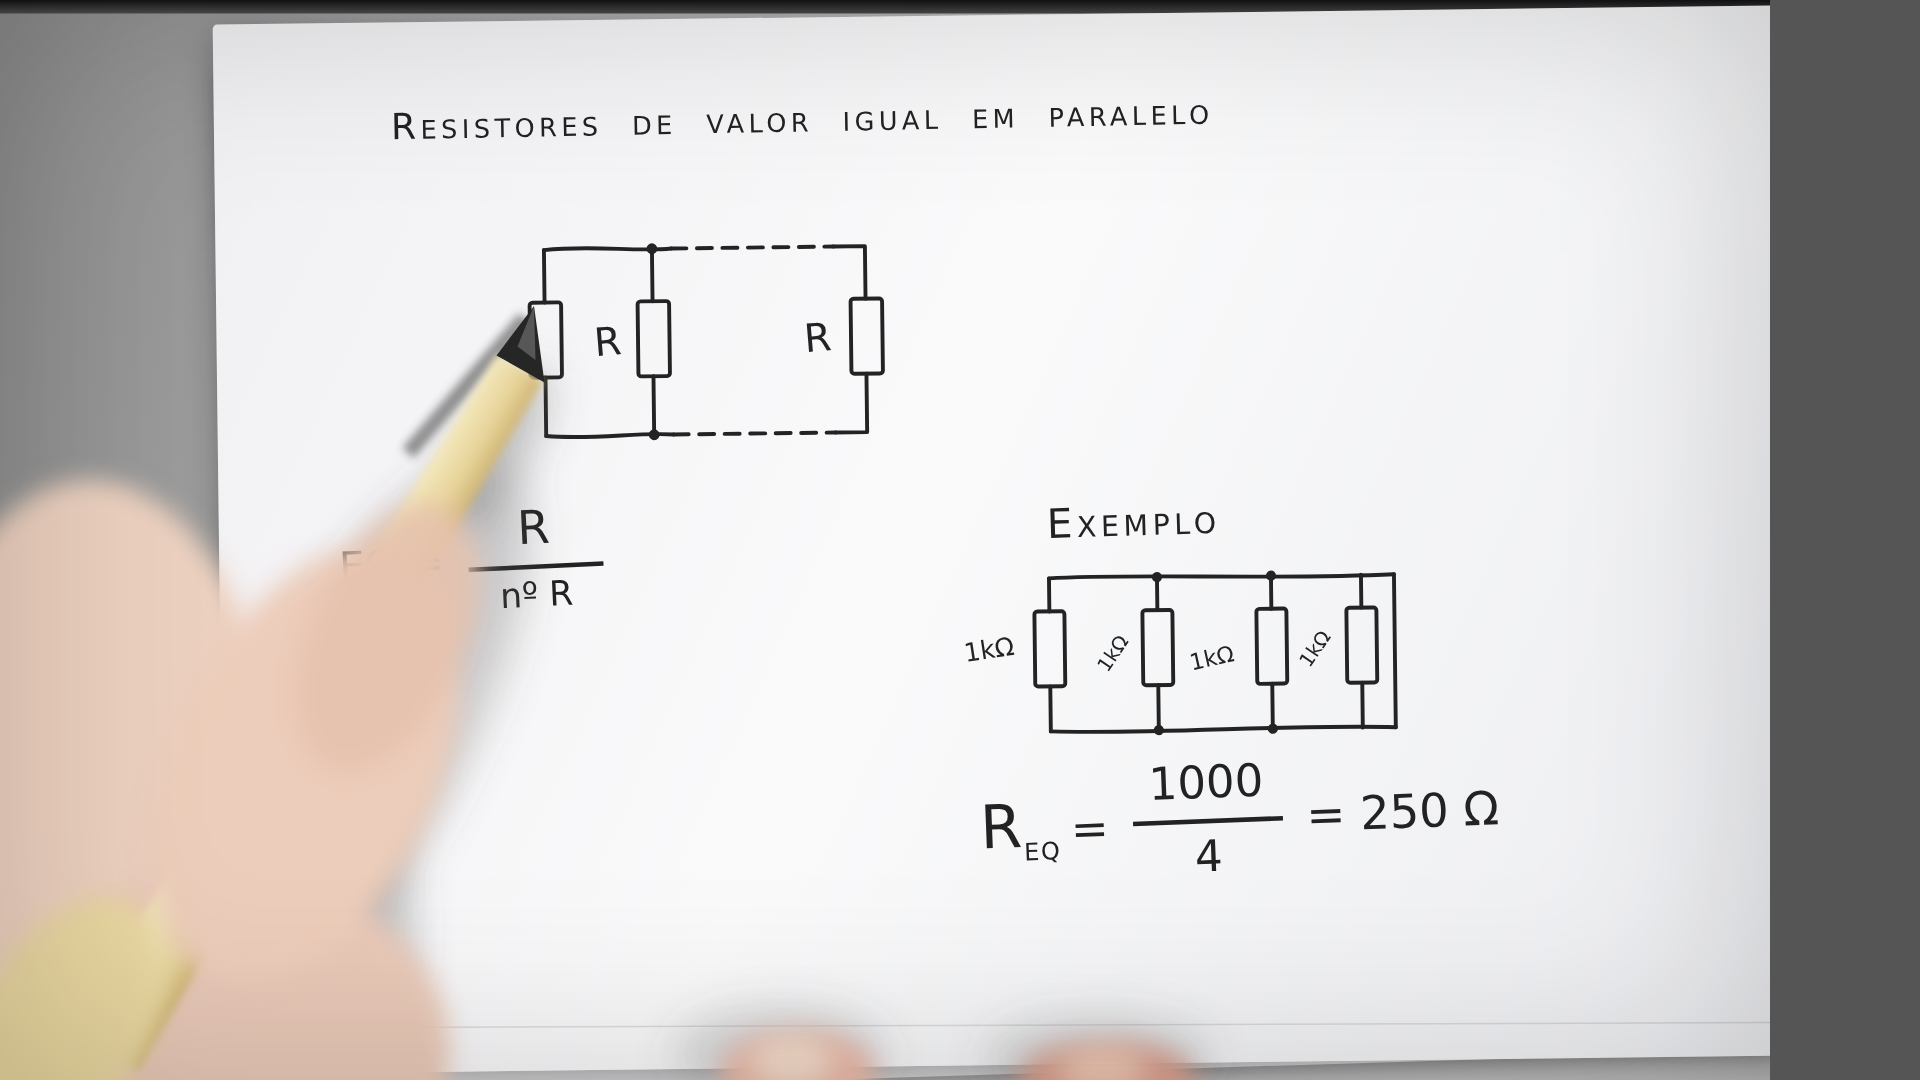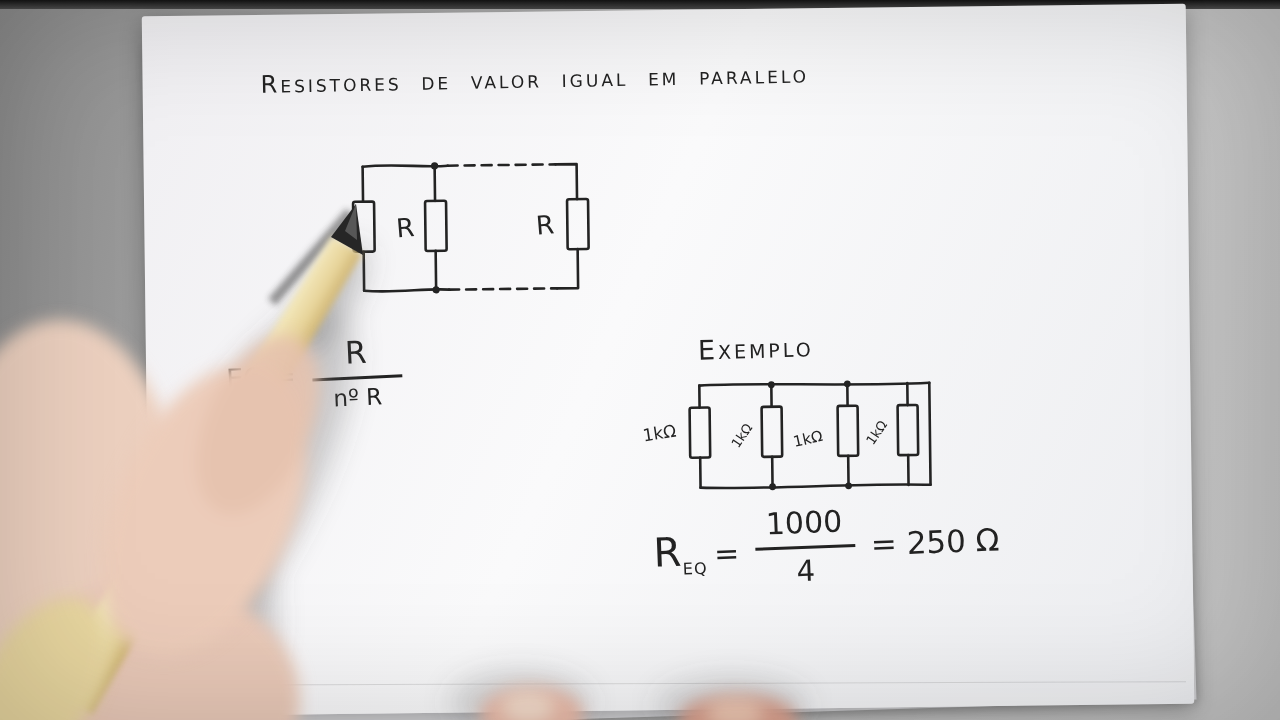--- a/index.html
+++ b/index.html
@@ -1,16 +1,16 @@
 <!DOCTYPE html>
 <html><head>
 <meta charset="utf-8">
 <style>
   html,body{margin:0;padding:0;background:#555;}
-  .stage{position:relative;width:1280px;height:720px;overflow:hidden;
+  .stage{position:relative;width:1180px;height:720px;overflow:hidden;
     background:linear-gradient(100deg,#8a8a8a 0%,#b0b0b0 30%,#c9c9c9 58%,#c0c0c0 100%);
     font-family:"DejaVu Sans","Liberation Sans",sans-serif;}
   .stage::after{content:"";position:absolute;inset:0;z-index:6;pointer-events:none;
     box-shadow:inset 0 0 140px rgba(0,0,0,.18);}
   .top-edge{position:absolute;top:0;left:0;right:0;height:9px;z-index:1;
     background:linear-gradient(#141414,#4e4e4e);}
   .sheet-under{position:absolute;left:154px;top:30px;width:1032px;height:686px;
     background:#e7e7ea;transform:rotate(-1.8deg);z-index:1;box-shadow:0 3px 10px rgba(0,0,0,.2);}
   .paper{position:absolute;left:146px;top:10px;width:1044px;height:700px;z-index:2;
     background:linear-gradient(115deg,#f0eff2 0%,#fafafb 45%,#ecedf0 100%);

